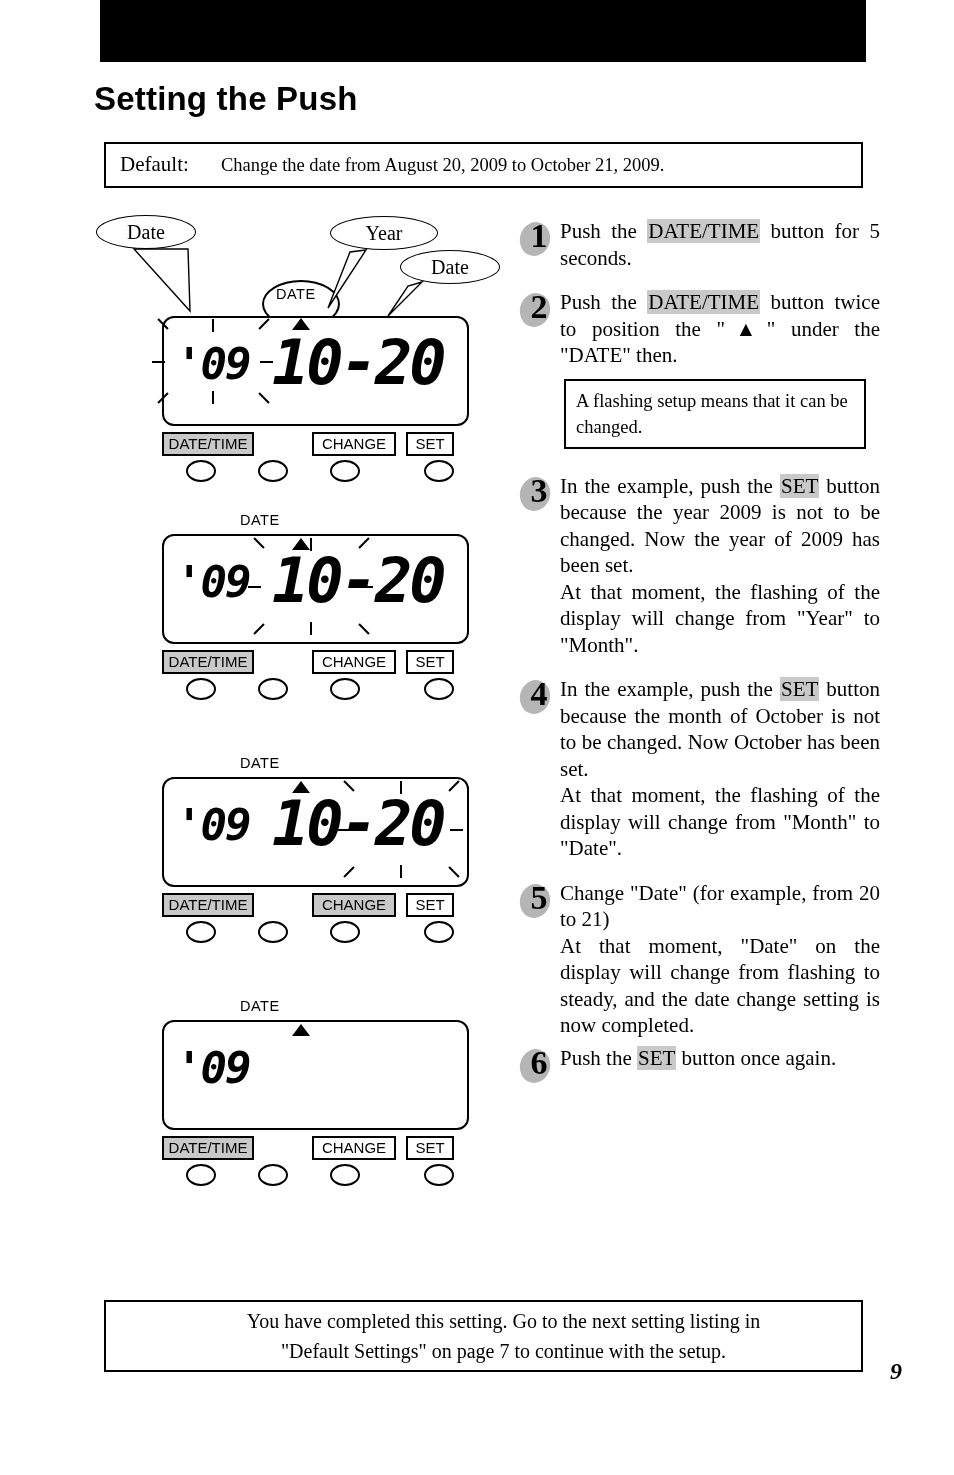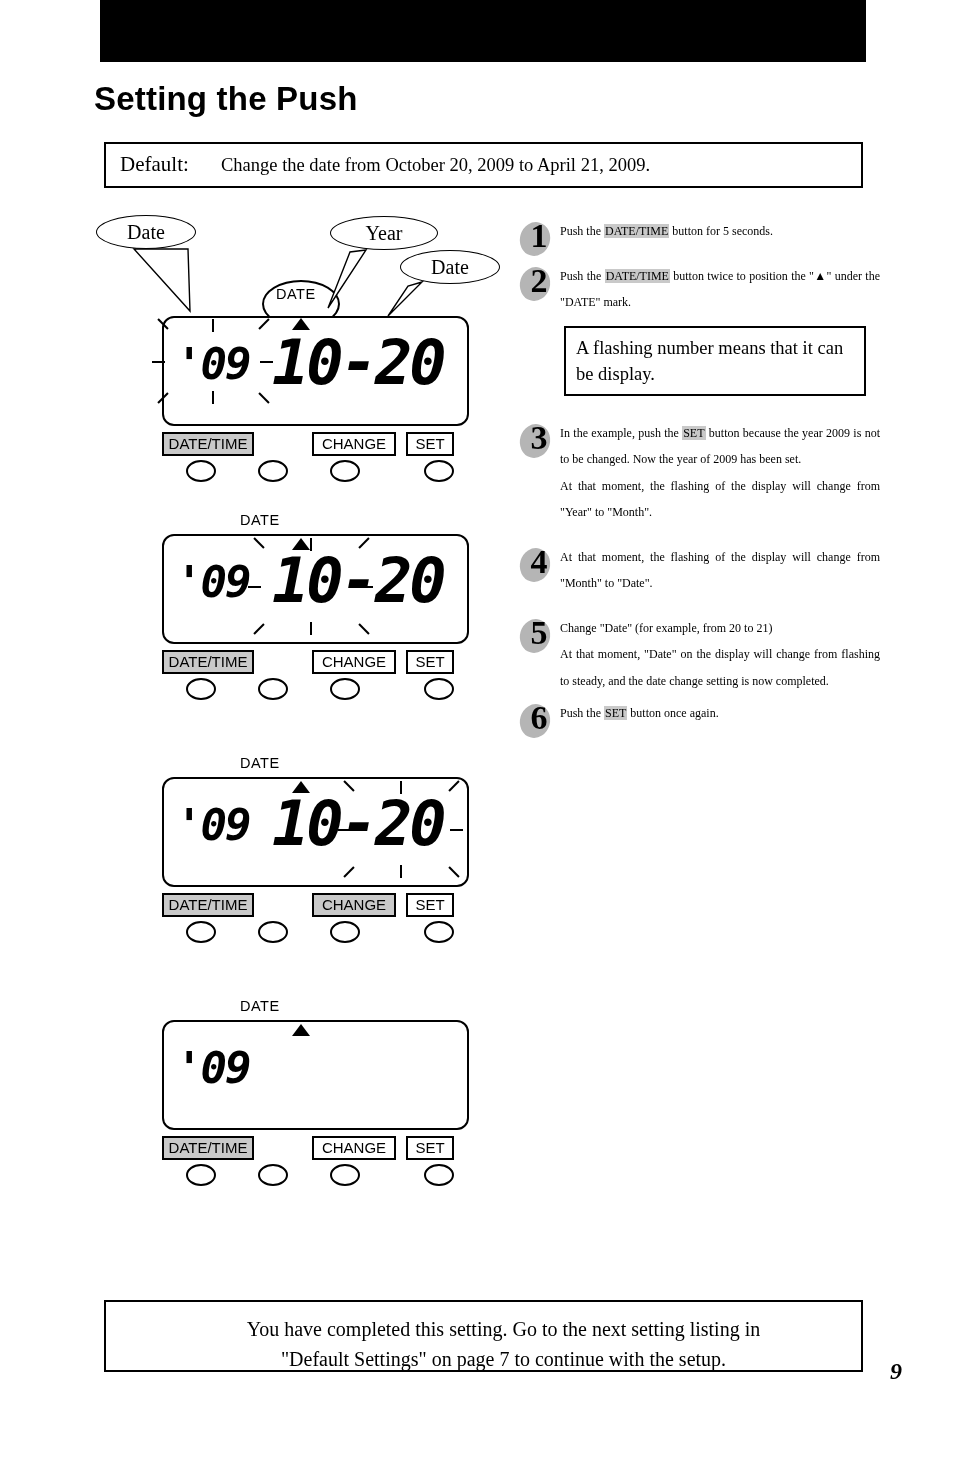--- a/index.html
+++ b/index.html
@@ -93,55 +93,55 @@
   .stepnum .blob{
     position:absolute;left:0;top:4px;width:30px;height:34px;
     background:#b5b5b5;border-radius:50%;transform:rotate(16deg);
   }
   .stepnum .n{
     position:absolute;left:4px;top:-1px;width:30px;text-align:center;
     font-family:"Liberation Serif", serif;font-weight:bold;
     font-size:34px;color:#000;
   }
   .steptext{
-    margin-left:40px;font-size:12px;line-height:26.5px;
+    margin-left:40px;font-size:21px;line-height:26.5px;
     text-align:justify;color:#000;
   }
   .hl{background:#c9c9c9;padding:0 1px;}
   .note{
     margin:10px 0 0 44px;border:2px solid #000;background:#fff;
     padding:7px 10px;font-size:18.5px;line-height:26px;width:278px;
   }
 
   
   .footer-box{
     position:absolute;left:104px;top:1300px;width:755px;height:68px;
     border:2.5px solid #000;background:#fff;
   }
   .footer-line{
     text-align:center;font-size:20px;line-height:30px;color:#000;
   }
-  .footer-inner{padding-top:12px;margin-left:40px;}
+  .footer-inner{padding-top:4px;margin-left:40px;}
   .pagenum{
     position:absolute;left:890px;top:1358px;font-size:24px;
     font-weight:bold;font-style:italic;color:#000;
   }
 </style>
 </head>
 <body>
 
 <div class="page">
 
   <div class="topbar"></div>
 
   <div class="title">Setting the Push</div>
 
   <div class="example-box">
     <div class="example-label">Default:</div>
-    <div class="example-text">Change the date from October 20, 2009 to April 21, 2009.</div>
+    <div class="example-text">Change the date from August 20, 2009 to October 21, 2009.</div>
   </div>
 
   <div id="diagrams">
       <div class="unit" style="left: 100px; top: 272px; height: 200px;">
         <div class="datelabel" style="left: 176px; top: 14px;">DATE</div>
         <div class="date-ellipse" style="left: 162px; top: 8px; width: 78px; height: 48px;"></div>
         <div class="lcdbox" style="left: 62px; top: 44px;"></div>
         <div class="tri" style="left: 192px; top: 46px;"></div>
         <div class="segrow yr" style="left: 76px; top: 66px;"><span class="seg">'09</span></div>
         <div class="segrow md" style="left: 172px; top: 54px;"><span class="seg">10-20</span></div>
@@ -253,36 +253,37 @@
           <div class="blob"></div>
           <div class="n">1</div>
         </div>
         <div class="steptext"><span>Push  the  </span><span class="hl">DATE/TIME</span><span>  button  for  5 seconds.</span></div>
       </div>
       <div class="step" style="margin-bottom: 24px;">
         <div class="stepnum">
           <div class="blob"></div>
           <div class="n">2</div>
         </div>
-        <div class="steptext"><span>Push   the  </span><span class="hl">DATE/TIME</span><span>   button   twice to position the "▲"  under the "DATE" mark.</span></div>
-        <div class="note">A flashing number means that it can be display.</div>
+        <div class="steptext"><span>Push   the  </span><span class="hl">DATE/TIME</span><span>   button   twice to position the "▲"  under the "DATE" then.</span></div>
+        <div class="note">A flashing setup means that it can be changed.</div>
       </div>
       <div class="step" style="margin-bottom: 18px;">
         <div class="stepnum">
           <div class="blob"></div>
           <div class="n">3</div>
         </div>
         <div class="steptext"><span>In the example, push the </span><span class="hl">SET</span><span> button because  the  year  2009  is  not  to  be changed. Now the year of 2009 has been set.</span></div>
         <div class="steptext">At that moment, the flashing of the display  will  change  from  "Year"  to "Month".</div>
       </div>
       <div class="step" style="margin-bottom: 18px;">
         <div class="stepnum">
           <div class="blob"></div>
           <div class="n">4</div>
         </div>
+        <div class="steptext"><span>In the example, push the </span><span class="hl">SET</span><span> button because the month of October is not to  be  changed.  Now  October  has been set.</span></div>
         <div class="steptext">At that moment, the flashing of the display  will  change  from  "Month" to "Date".</div>
       </div>
       <div class="step" style="margin-bottom: 6px;">
         <div class="stepnum">
           <div class="blob"></div>
           <div class="n">5</div>
         </div>
         <div class="steptext"><span>Change  "Date"  (for  example,  from 20 to 21)</span></div>
         <div class="steptext">At   that   moment,   "Date"   on   the display will change from flashing to steady,  and  the  date  change  setting is now completed.</div>
       </div>

